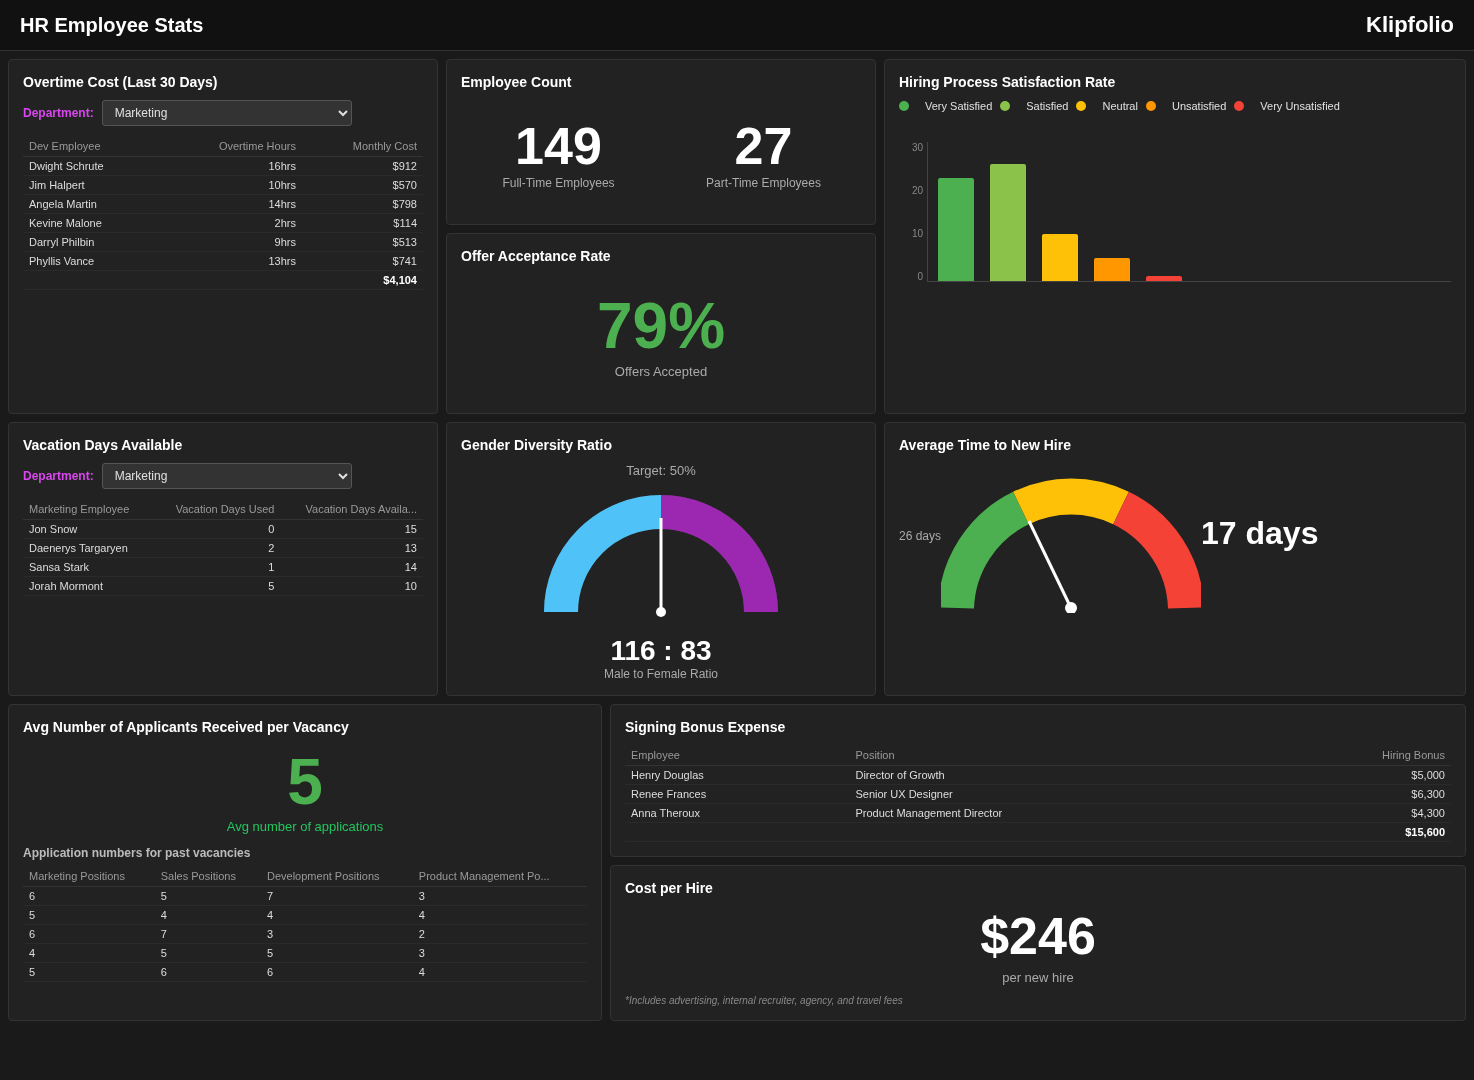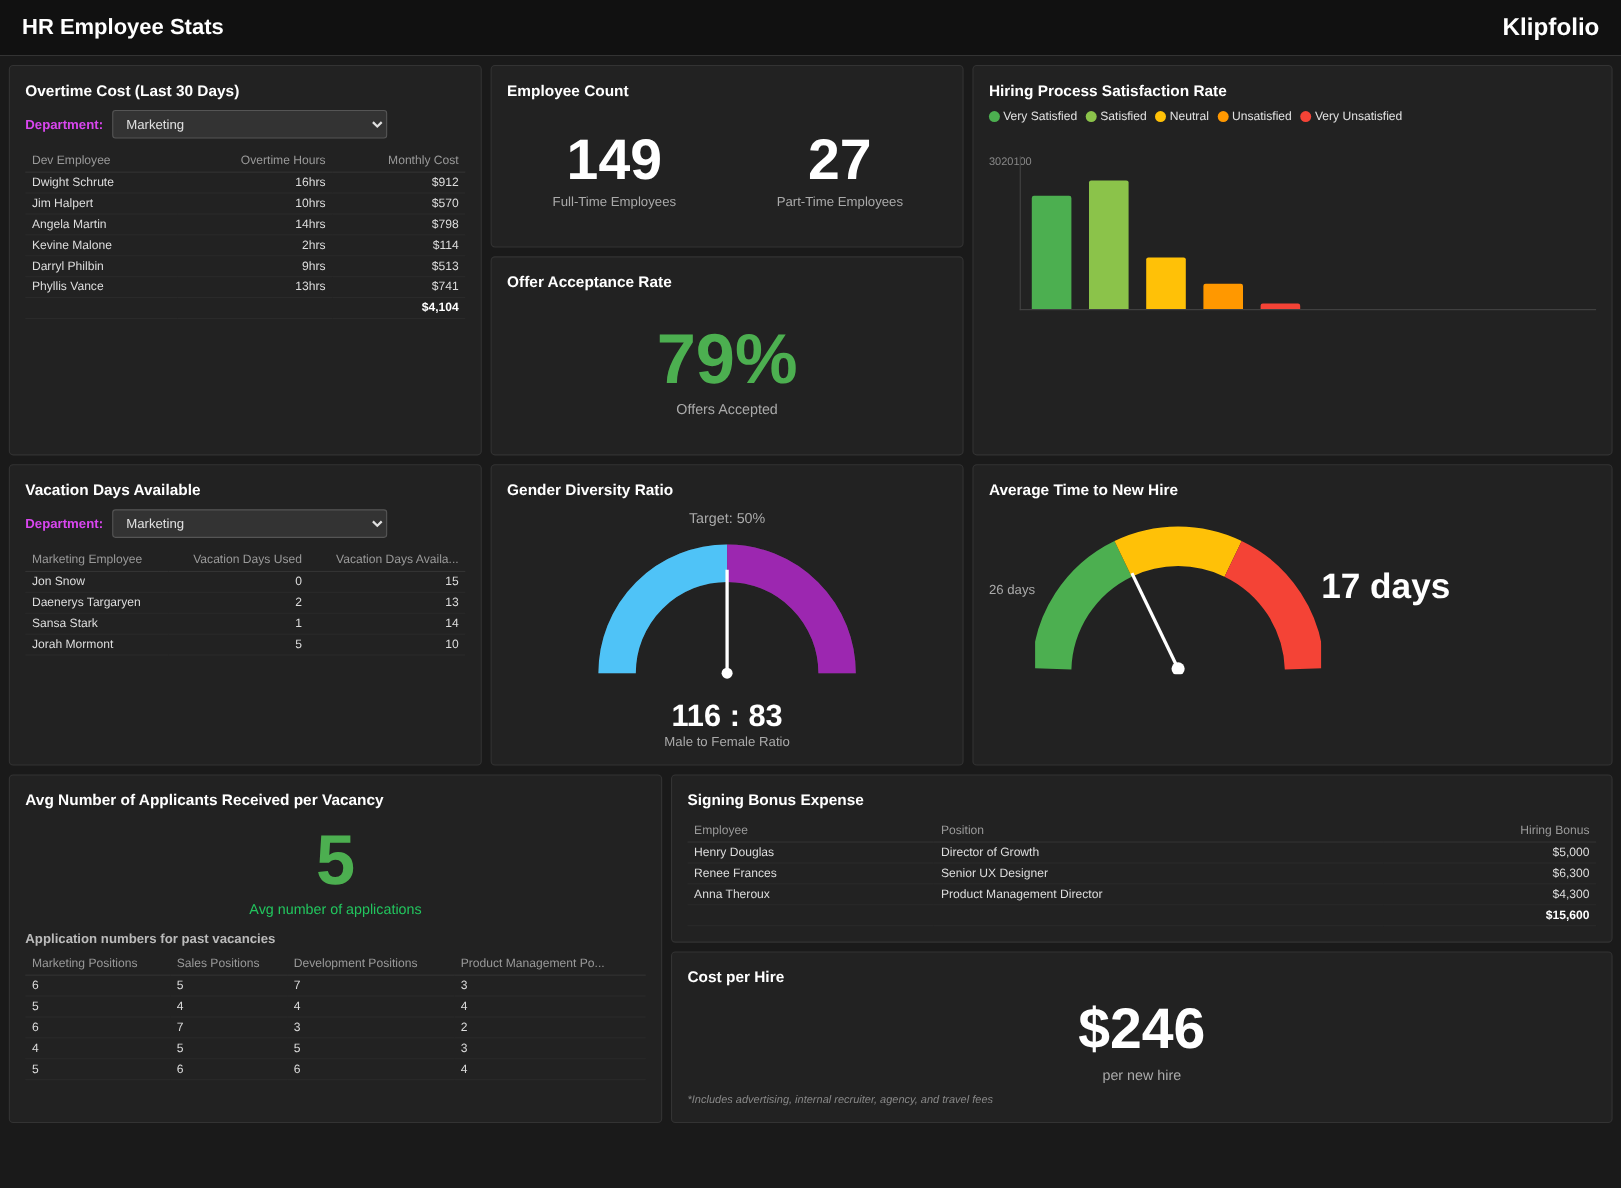--- a/index.html
+++ b/index.html
@@ -132,21 +132,21 @@
     .chart-legend {
       display: flex;
       flex-wrap: wrap;
       gap: 8px;
       margin-bottom: 10px;
       font-size: 11px;
     }
     .legend-item {
       display: flex;
       align-items: center;
-      gap: 3px;
+      gap: 16px;
     }
     .legend-dot {
       width: 10px;
       height: 10px;
       border-radius: 50%;
     }
     .bar-col {
       display: flex;
       flex-direction: column;
       align-items: center;
@@ -333,21 +333,21 @@
             <span>Unsatisfied</span>
           </div>
           <div class="legend-item">
             <span class="legend-dot" style="background:#f44336"></span>
             <span>Very Unsatisfied</span>
           </div>
         </div>
       <div class="chart-wrap">
         <div style="display:flex;align-items:flex-end;height:160px;position:relative;">
 
-          <div style="width:28px;height:140px;display:flex;flex-direction:row;justify-content:space-between;text-align:right;color:#888;font-size:10px;padding-right:4px;flex-shrink:0;">
+          <div style="width:28px;height:140px;display:flex;flex-direction:column;justify-content:space-between;text-align:right;color:#888;font-size:10px;padding-right:4px;flex-shrink:0;">
             <span>30</span>
             <span>20</span>
             <span>10</span>
             <span>0</span>
           </div>
 
           <div id="sat-bars" style="display:flex;align-items:flex-end;height:140px;gap:16px;flex:1;border-left:1px solid #444;border-bottom:1px solid #444;padding:0 10px;">
               <div class="bar-col">
                 <div class="bar" style="height:103px;background:#4caf50;"></div>
               </div>

